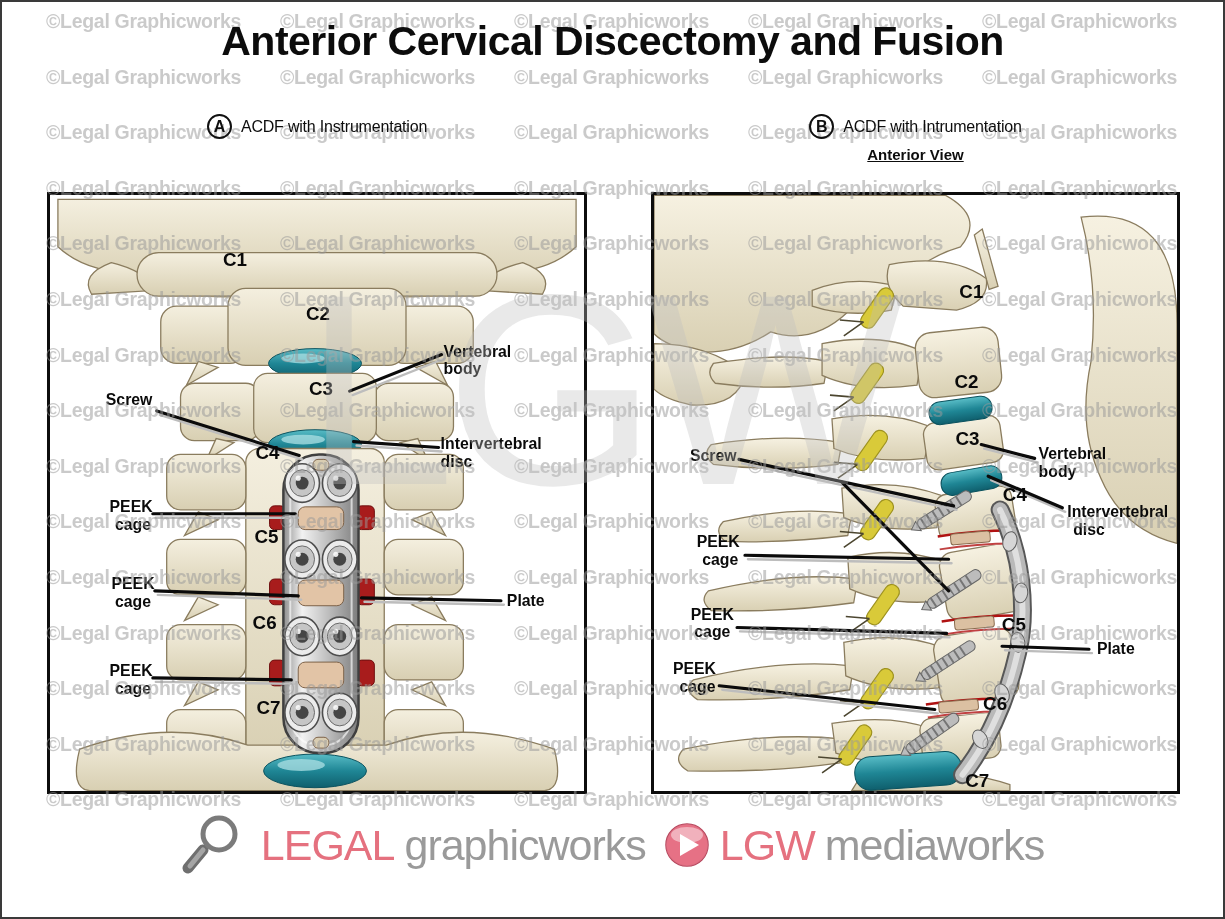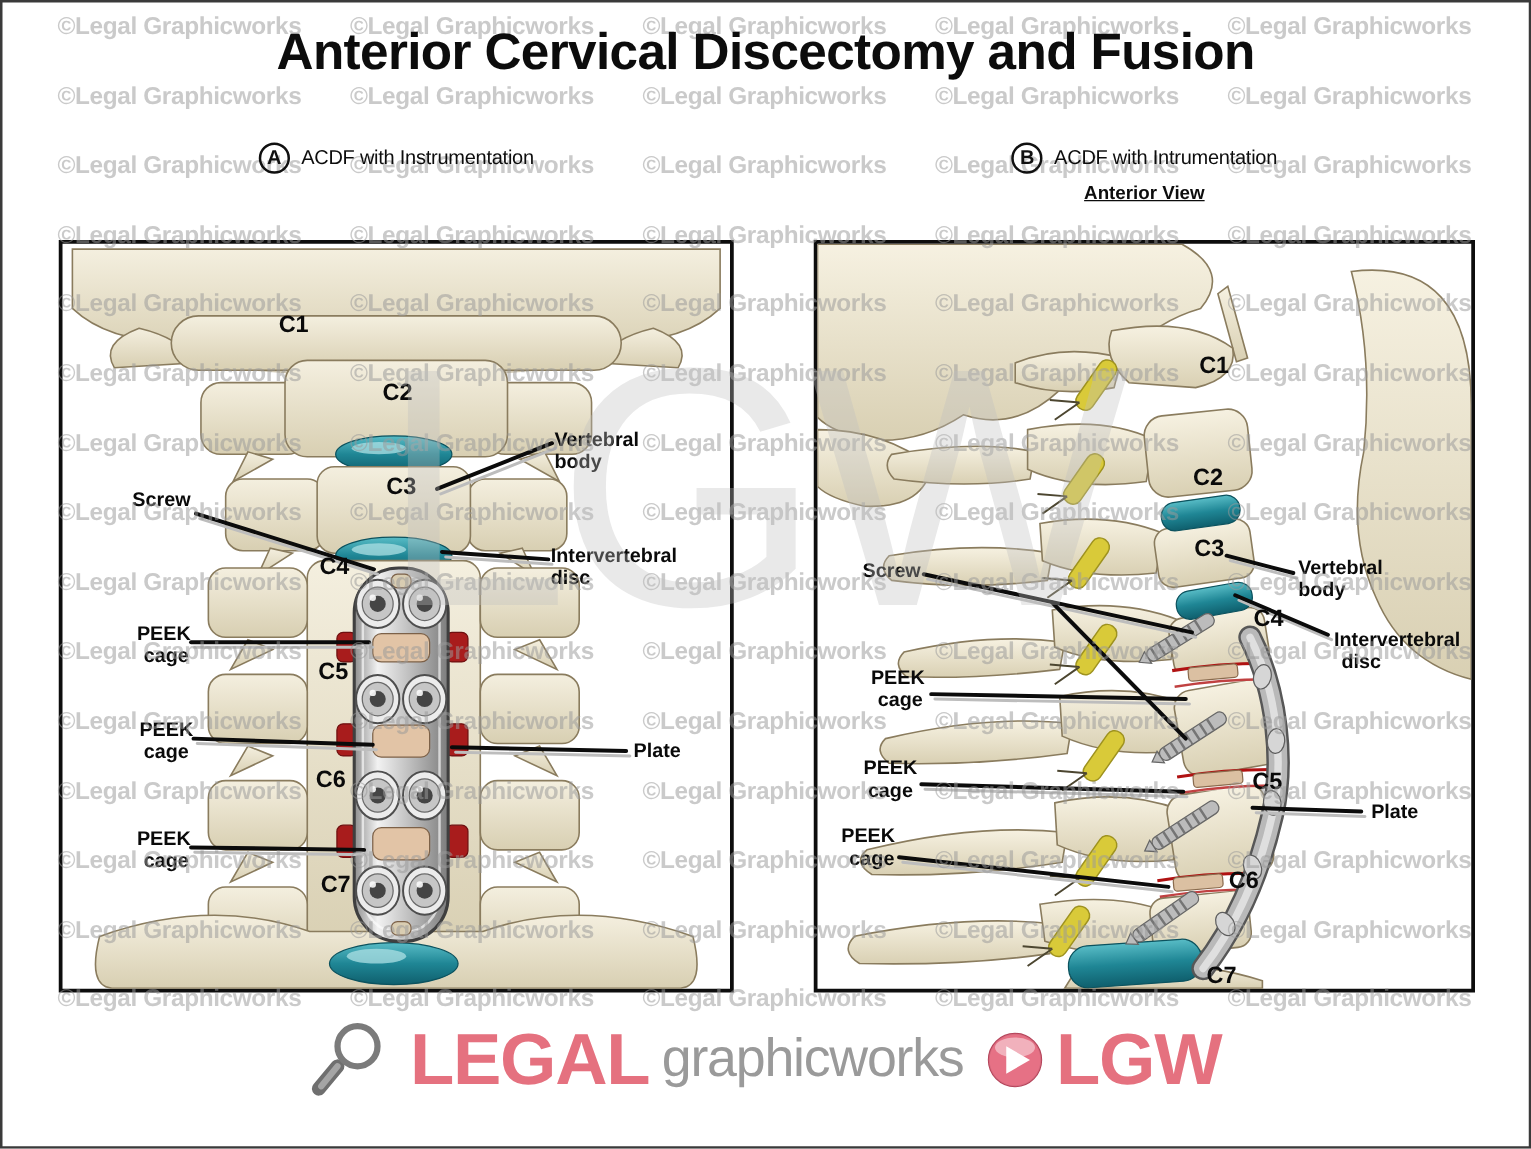--- a/index.html
+++ b/index.html
@@ -47,21 +47,21 @@
   .labC{font-family:"Liberation Sans",sans-serif;font-size:19px;font-weight:bold;fill:#0a0a0a;}
   .ldr-s{stroke:#bdbdbd;stroke-width:2.4;stroke-linecap:round;}
   .ldr{stroke:#0b0b0b;stroke-width:3.2;stroke-linecap:round;}
   .bone{fill:url(#gbA);stroke:#8a7c5e;stroke-width:1.3;}
   .boneB{fill:url(#gbB);stroke:#8a7c5e;stroke-width:1.3;}
   
   .footer-logo{
     position:absolute;left:0;top:812px;width:100%;z-index:6;
     display:flex;align-items:center;justify-content:center;gap:10px;
   }
-  .brand-accent{font-size:58px;font-weight:bold;color:var(--c-accent,#e5717f);letter-spacing:-1px;}
+  .brand-accent{font-size:43px;font-weight:normal;color:var(--c-accent,#e5717f);letter-spacing:-1px;}
   .brand-rest{font-size:43px;font-weight:normal;color:#9a9a9a;letter-spacing:-1px;}
   .tagline{
     position:absolute;left:0;top:871px;width:100%;text-align:center;z-index:6;
     font-size:26px;color:var(--c-tagline,#8f8f8f);letter-spacing:-.3px;
   }
 </style>
 </head>
 <body>
 
 <div class="canvas">
@@ -552,16 +552,17 @@
     </svg>
     <span class="brand-accent">LEGAL</span>
     <span class="brand-rest">graphicworks</span>
     <svg width="46" height="46" viewBox="0 0 46 46" style="margin-left:8px;">
       <circle cx="23" cy="23" r="21" fill="#d9566c" stroke="#b4445a" stroke-width="1.5"></circle>
       <circle cx="23" cy="23" r="21" fill="#f0889a" opacity=".55"></circle>
       <ellipse cx="23" cy="13" rx="16" ry="8" fill="#ffffff" opacity=".45"></ellipse>
       <path d="M16,12 L35,23 L16,34 Z" fill="#ffffff"></path>
     </svg>
     <span class="brand-accent">LGW</span>
+    <span class="brand-rest">mediaworks</span>
   </div>
 
 
 </div>
 
 </body></html>

